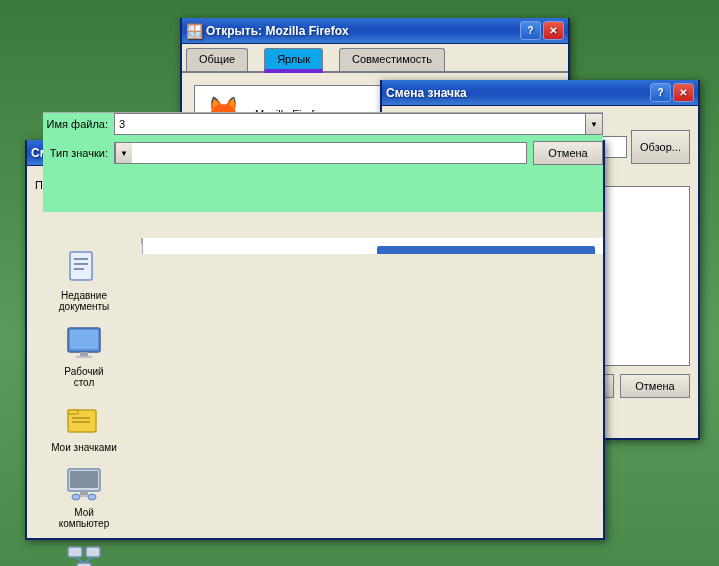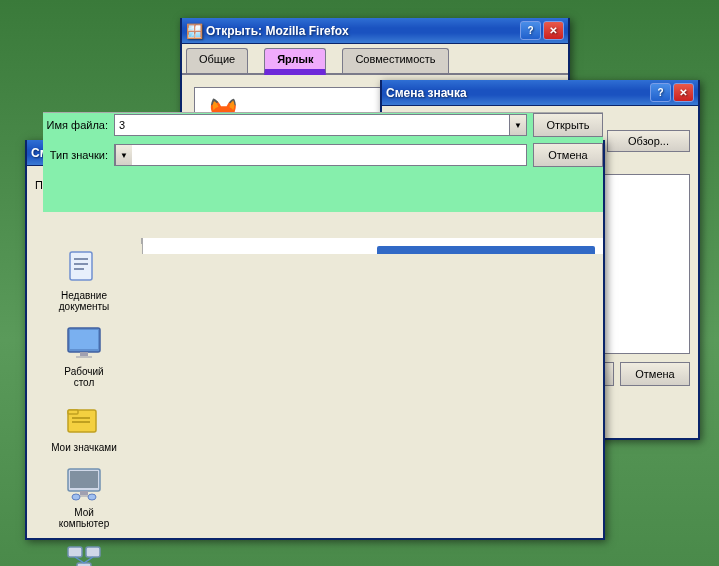--- a/index.html
+++ b/index.html
@@ -101,24 +101,24 @@
       padding: 4px 12px;
       border: 1px solid #7a7a8a;
       border-bottom: none;
       background: #d4d0c8;
       cursor: pointer;
       border-radius: 3px 3px 0 0;
       font-size: 11px;
     }
 
     .tab.active {
-      background: #f0abfc;
-      border-bottom: 6px solid #6d28d9;
+      background: #0ea5e9;
+      border-bottom: 4px solid #6d28d9;
       margin-bottom: -2px;
-      font-weight: bold;
+      font-weight: normal;
     }
 
     .props-content {
       padding: 12px;
     }
 
     .props-header {
       display: flex;
       align-items: center;
       padding: 8px;
@@ -152,22 +152,22 @@
       gap: 4px;
       margin-bottom: 6px;
     }
 
     .search-label {
       font-size: 11px;
       margin-bottom: 4px;
     }
 
     .btn-browse {
-      height: 22px;
-      padding: 0 20px;
+      height: 34px;
+      padding: 0 8px;
       border: 1px solid #7a7a8a;
       background: linear-gradient(180deg, #f0ece0 0%, #d4d0c8 100%);
       cursor: pointer;
       font-size: 11px;
     }
 
     .icon-list-area {
       height: 180px;
       border: 1px solid #7a7a8a;
       background: white;
@@ -581,21 +581,20 @@
       </div>
     </div>
 
     <div class="bottom-bar">
       <div class="bottom-row">
         <span class="bottom-label">Имя файла:</span>
         <div class="input-with-btn" style="flex:1;">
           <span style="flex:1;padding:0 4px;font-size:11px;">3</span>
           <div class="dropdown-btn">▼</div>
         </div>
-        <button class="xp-button" style="min-width:70px;">Открыть</button>
       </div>
       <div class="bottom-row">
         <span class="bottom-label">Тип значки:</span>
         <div class="input-with-btn" style="flex:1;">
           <div class="dropdown-btn">▼</div>
         </div>
         <button class="xp-button" style="min-width:70px;">Отмена</button>
       </div>
     </div>
   </div>

